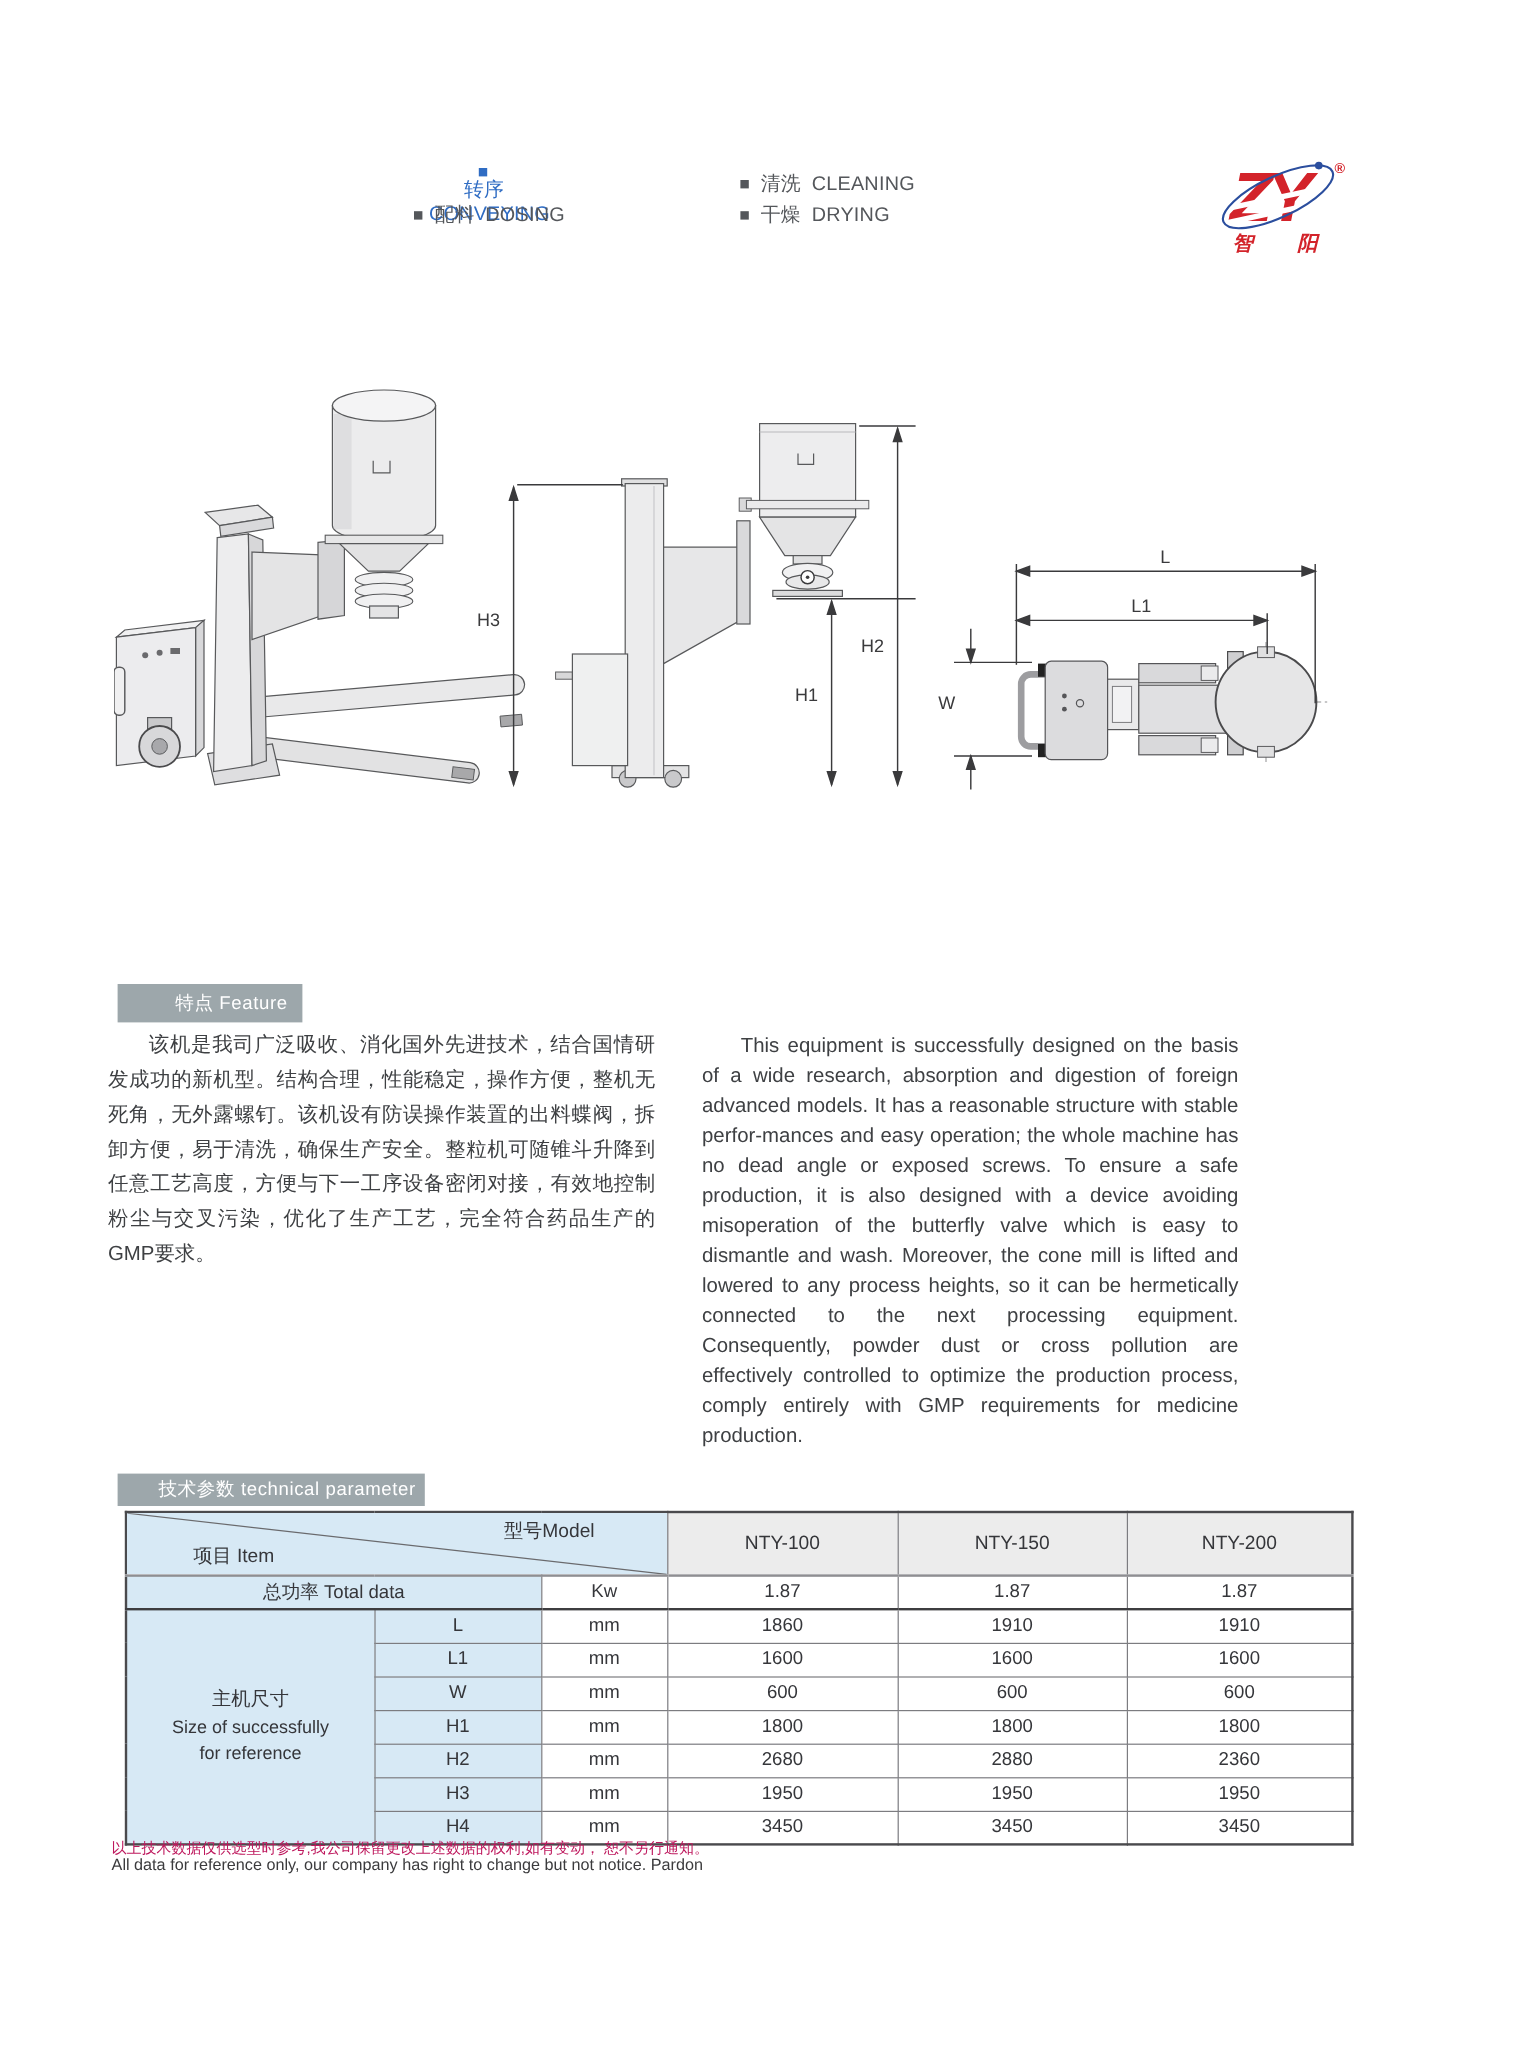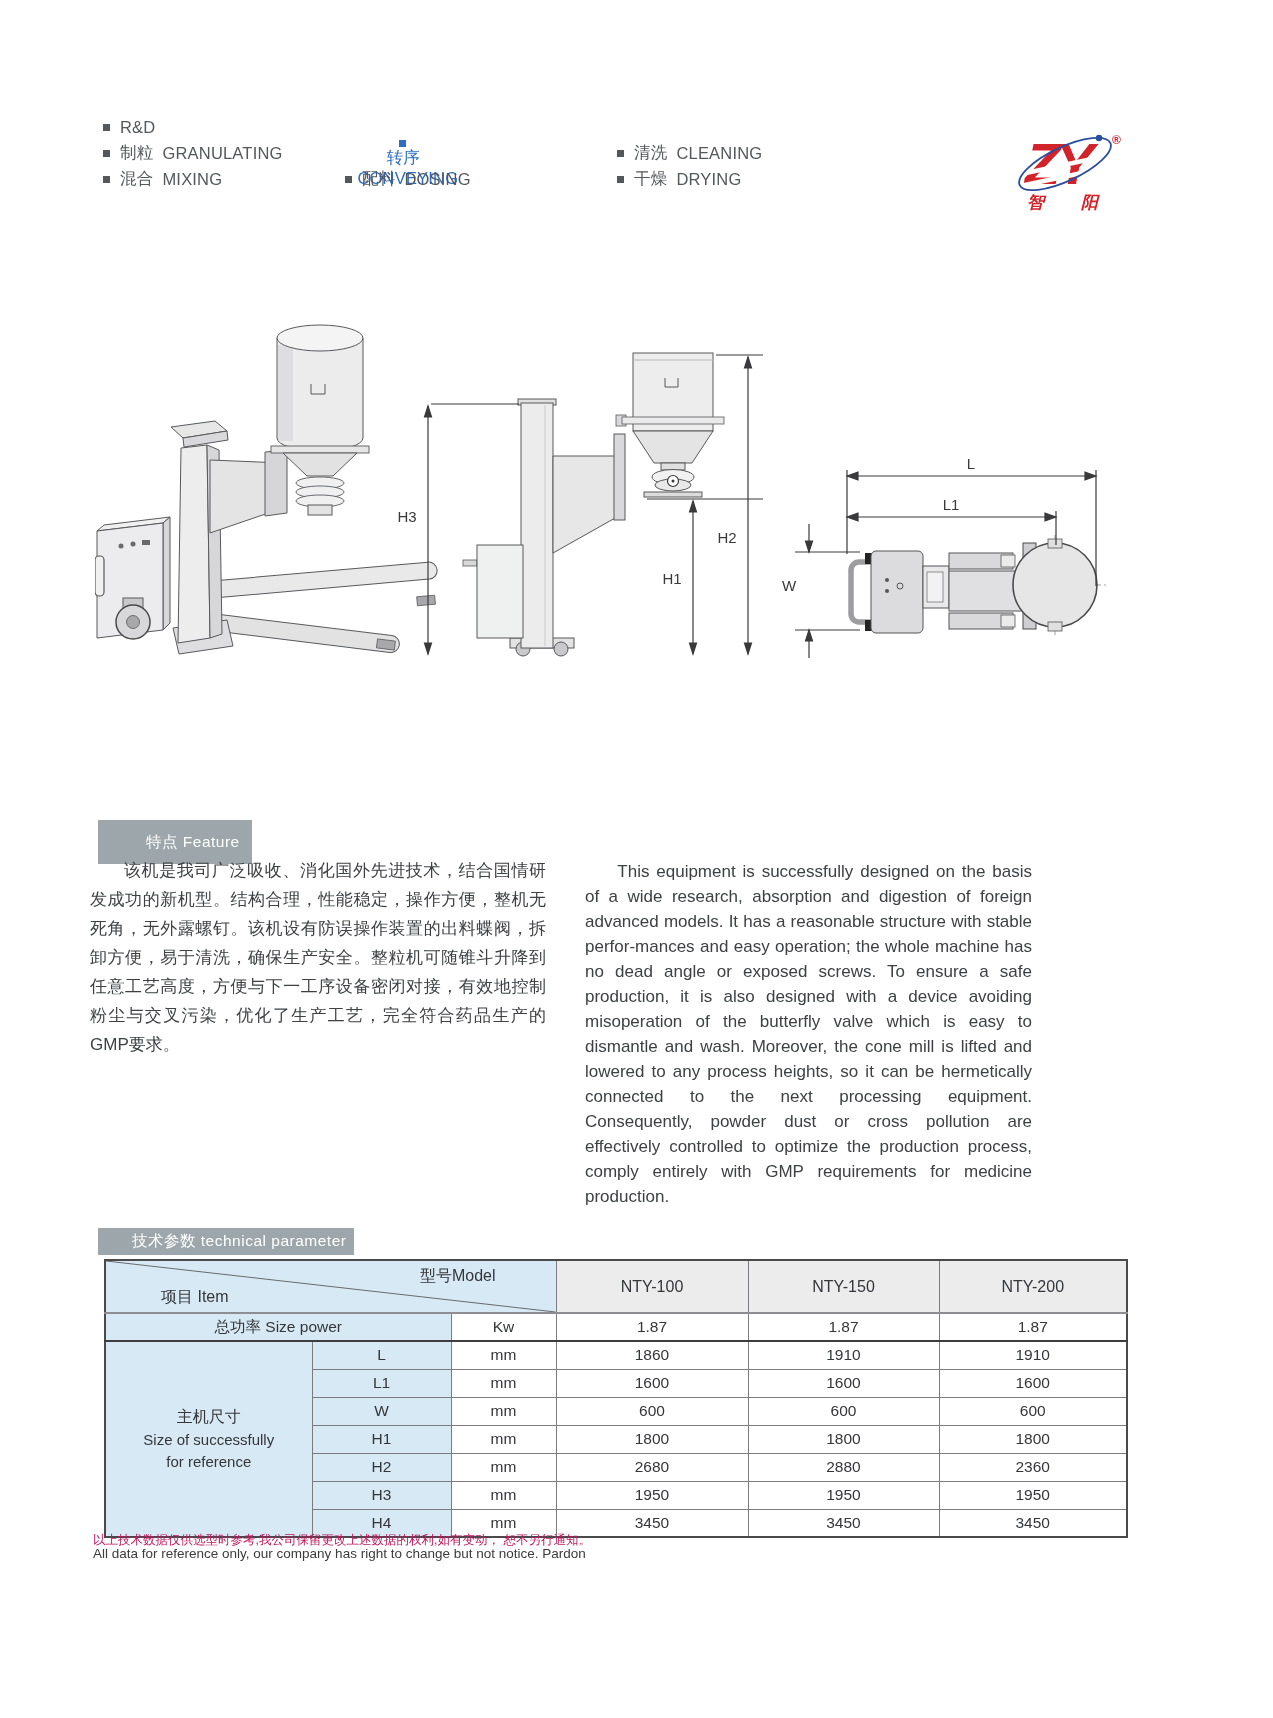--- a/index.html
+++ b/index.html
@@ -51,37 +51,20 @@
 
   .drawings{position:absolute;left:95px;top:300px;}
   .logo-svg{position:absolute;left:1013px;top:122px;}
   svg text{font-family:"Liberation Sans","DejaVu Sans",sans-serif;}
 </style>
 </head>
 <body>
 
 <div class="page">
 
-  <div class="nav-col" style="left:103px;top:114px;">
-    <div class="nav-item">
-      <span class="sq"></span>
-      <span class="zh"></span>
-      <span class="en">R&amp;D</span>
-    </div>
-    <div class="nav-item">
-      <span class="sq"></span>
-      <span class="zh">制粒</span>
-      <span class="en">GRANULATING</span>
-    </div>
-    <div class="nav-item">
-      <span class="sq"></span>
-      <span class="zh">混合</span>
-      <span class="en">MIXING</span>
-    </div>
-  </div>
 
   <div class="nav-col" style="left:345px;top:140px;">
     <div class="nav-item active">
       <span class="sq"></span>
       <span class="zh">转序</span>
       <span class="en">CONVEYING</span>
     </div>
     <div class="nav-item">
       <span class="sq"></span>
       <span class="zh">配料</span>
@@ -230,21 +213,21 @@
       <line x1="714" y1="224" x2="714" y2="252"></line>
       <line x1="714" y1="358" x2="714" y2="330"></line>
       <polygon points="714,252 710.5,241 717.5,241"></polygon>
       <polygon points="714,330 710.5,341 717.5,341"></polygon>
       <text x="876" y="169" font-size="15" text-anchor="middle" stroke="none">L</text>
       <text x="856" y="210" font-size="15" text-anchor="middle" stroke="none">L1</text>
       <text x="694" y="291" font-size="15" text-anchor="middle" stroke="none">W</text>
     </g>
   </svg>
 
-  <div class="sec-head" style="left:98px;top:820px;width:154px;height:44px;padding-left:48px;box-sizing:border-box;">特点 Feature</div>
+  <div class="sec-head" style="left:98px;top:820px;width:154px;height:32px;padding-left:48px;box-sizing:border-box;">特点 Feature</div>
 
   <div class="cn-text">该机是我司广泛吸收、消化国外先进技术，结合国情研发成功的新机型。结构合理，性能稳定，操作方便，整机无死角，无外露螺钉。该机设有防误操作装置的出料蝶阀，拆卸方便，易于清洗，确保生产安全。整粒机可随锥斗升降到任意工艺高度，方便与下一工序设备密闭对接，有效地控制粉尘与交叉污染，优化了生产工艺，完全符合药品生产的GMP要求。</div>
   <div class="en-text">This equipment is successfully designed on the basis of a wide research, absorption and digestion of foreign advanced models. It has a reasonable structure with stable perfor-mances and easy operation; the whole machine has no dead angle or exposed screws. To ensure a safe production, it is also designed with a device avoiding misoperation of the butterfly valve which is easy to dismantle and wash. Moreover, the cone mill is lifted and lowered to any process heights, so it can be hermetically connected to the next processing equipment. Consequently, powder dust or cross pollution are effectively controlled to optimize the production process, comply entirely with GMP requirements for medicine production.</div>
 
   <div class="sec-head" style="left:98px;top:1228px;width:256px;height:27px;padding-left:34px;box-sizing:border-box;">技术参数  technical parameter</div>
 
   <table class="param-table">
     <colgroup>
       <col style="width:207px">
         <col style="width:139px">
@@ -260,21 +243,21 @@
           <line x1="0" y1="0" x2="100" y2="100" stroke="#6a6a6d" vector-effect="non-scaling-stroke" stroke-width="1"></line>
         </svg>
         <span class="item-lb">项目 Item</span>
         <span class="model-lb">型号Model</span>
       </td>
       <td class="gray">NTY-100</td>
       <td class="gray">NTY-150</td>
       <td class="gray">NTY-200</td>
     </tr>
     <tr class="r-pow">
-      <td class="blue" colspan="2">总功率 Size power</td>
+      <td class="blue" colspan="2">总功率 Total data</td>
       <td>Kw</td>
       <td>1.87</td>
       <td>1.87</td>
       <td>1.87</td>
     </tr>
     <tr class="r-dim">
       <td class="group" rowspan="7">
         <div class="g-zh">主机尺寸</div>
         <div>Size of successfully</div>
         <div>for reference</div>

